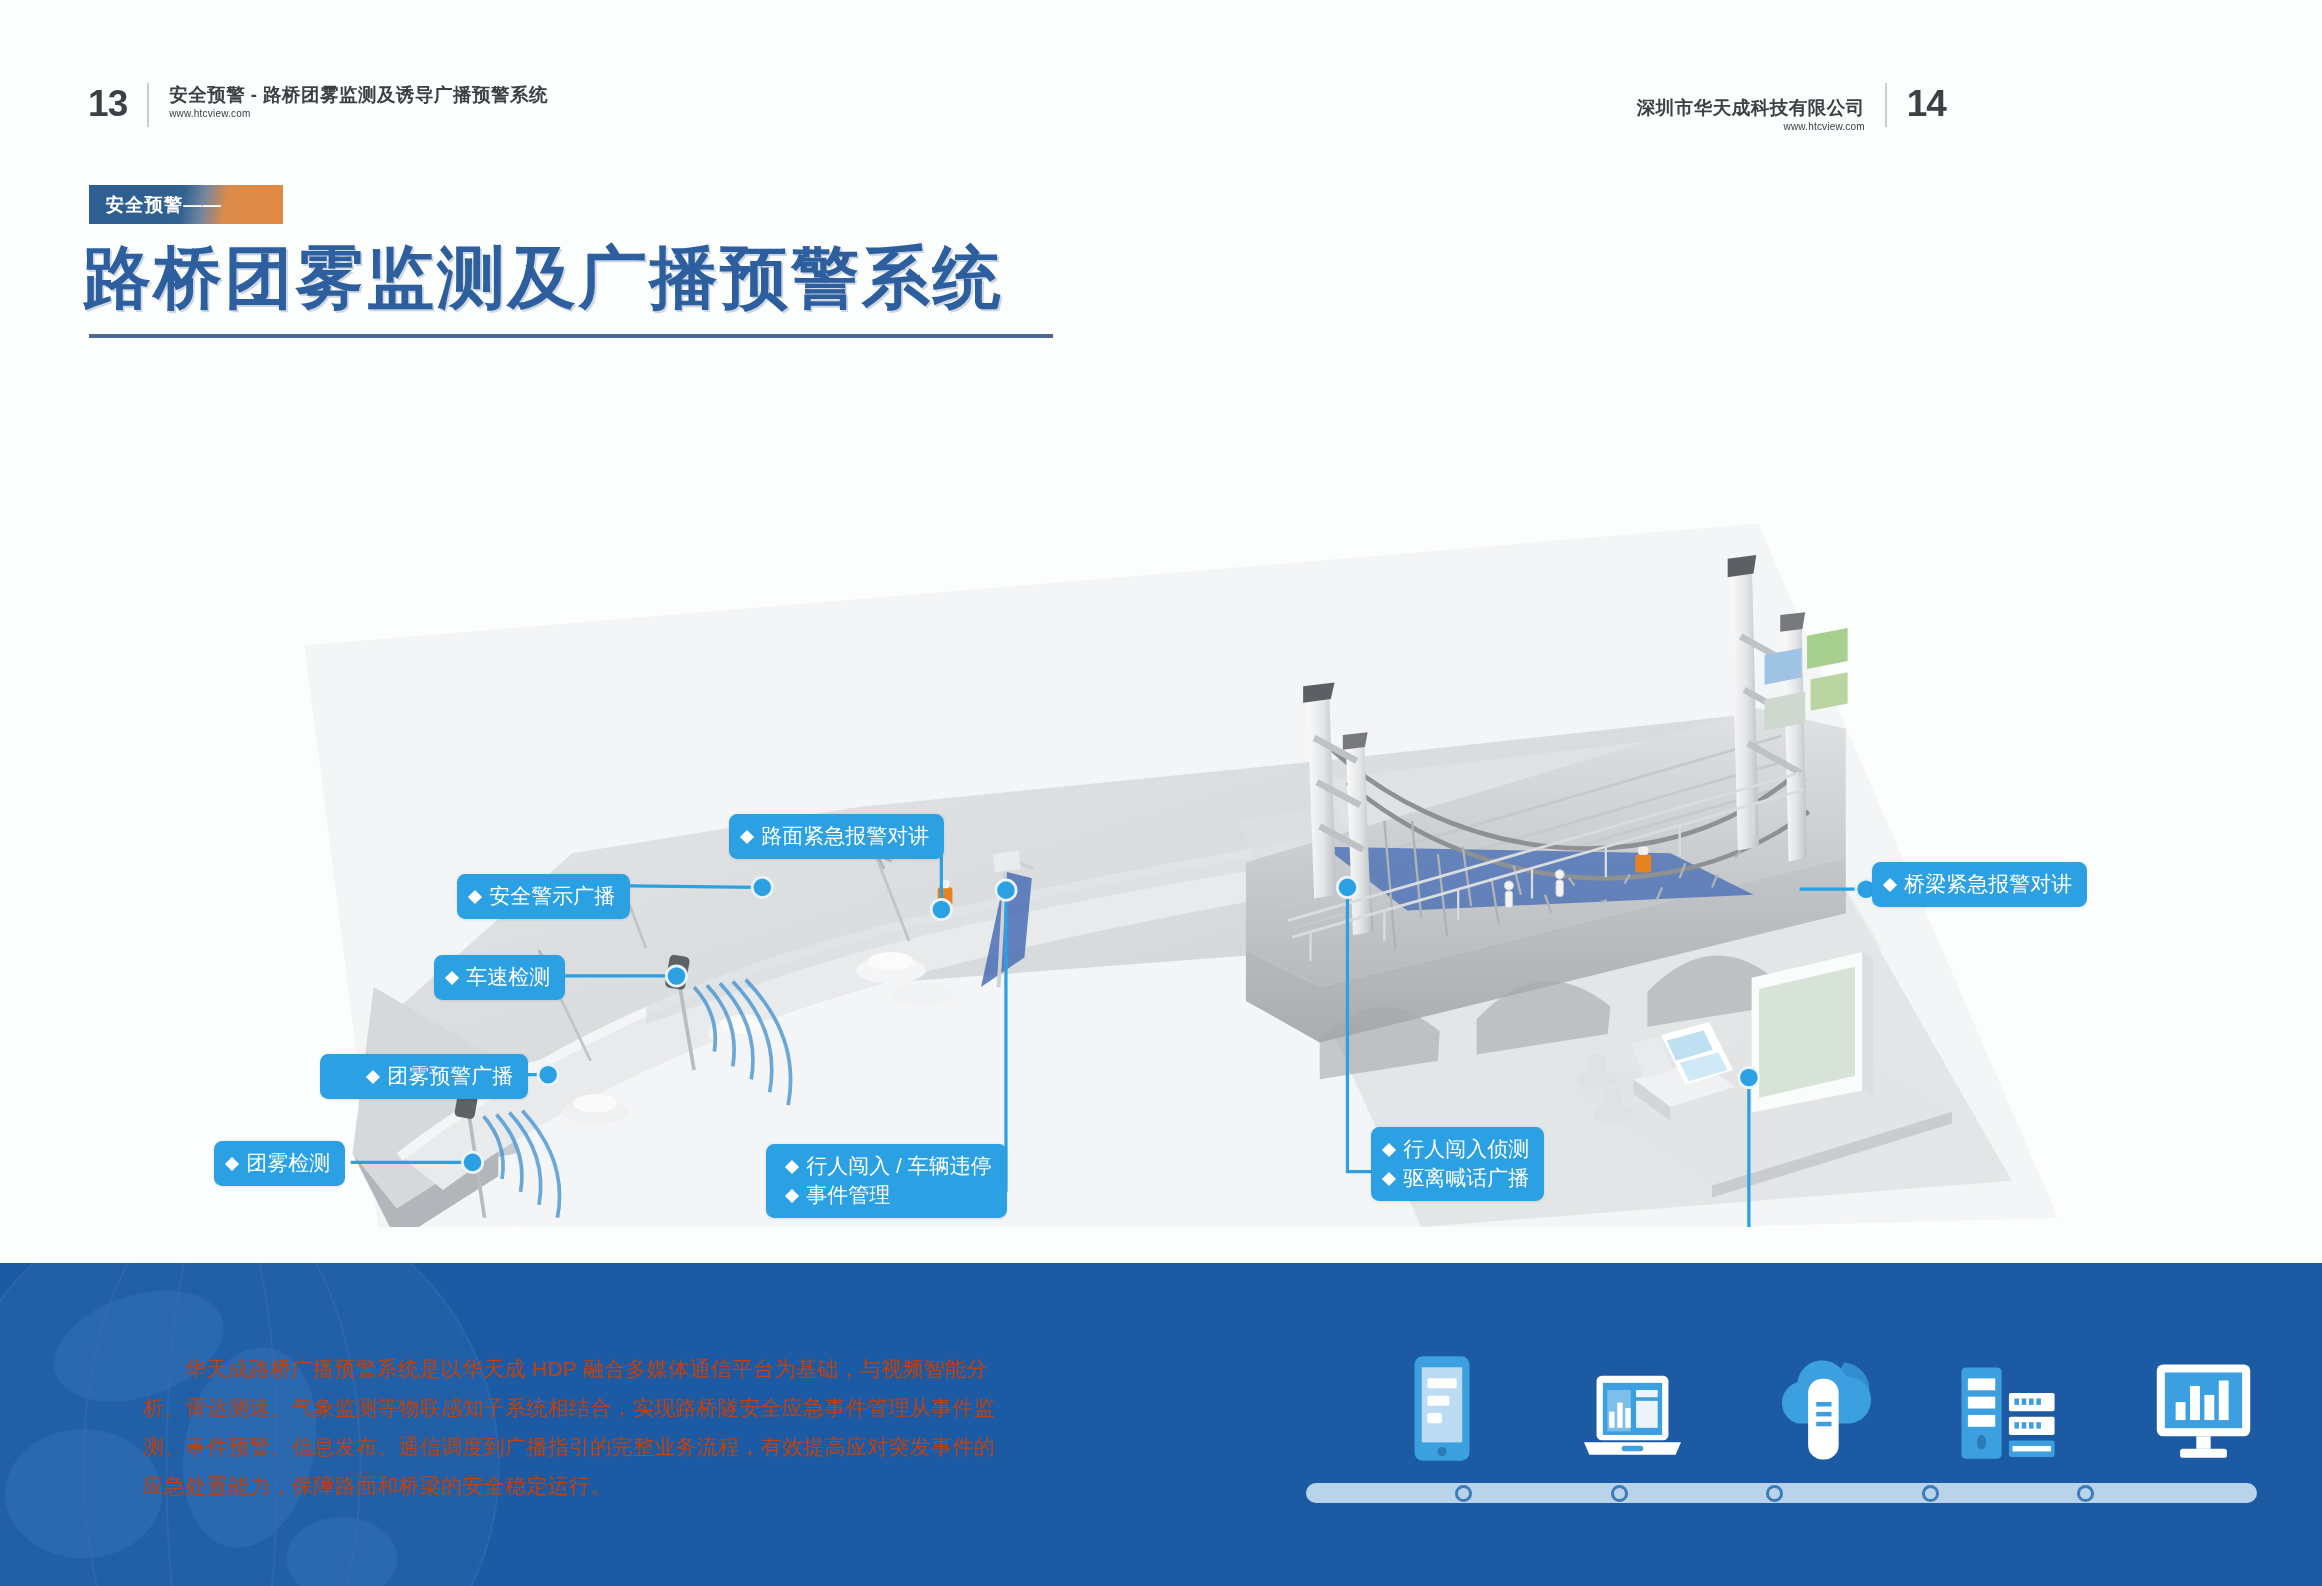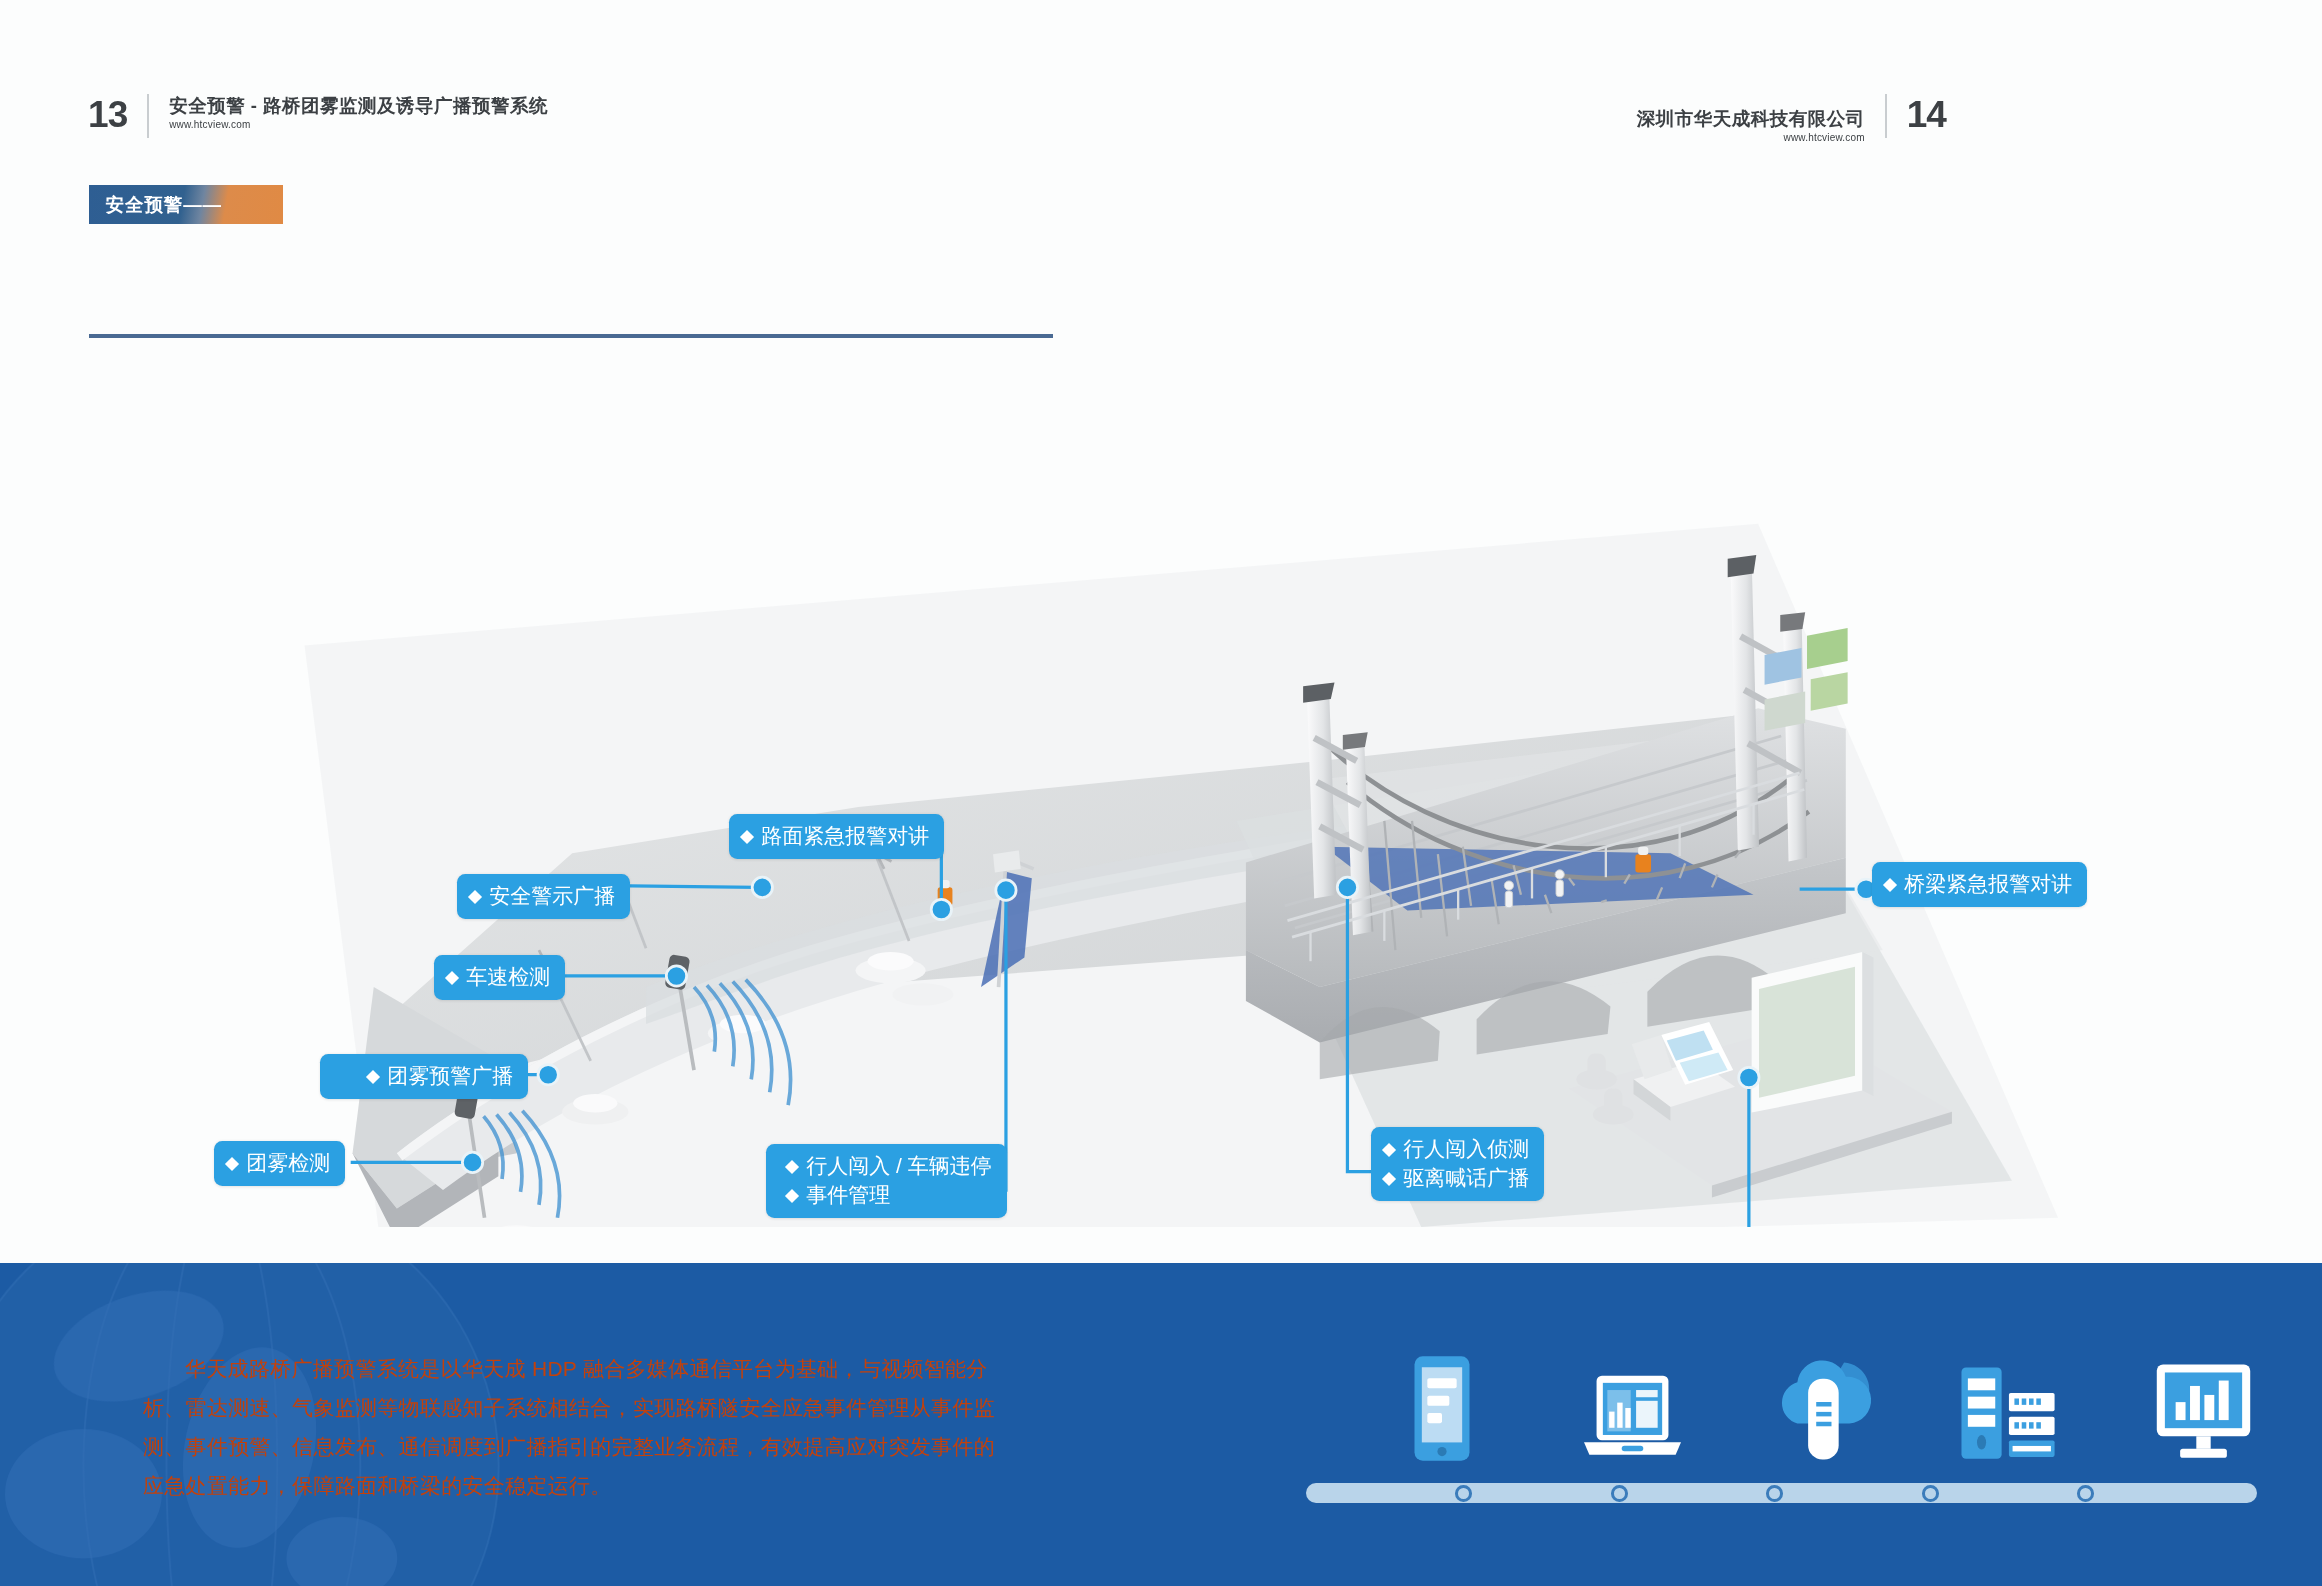--- a/index.html
+++ b/index.html
@@ -2,21 +2,21 @@
 <html style="font-size:14.8px"><head>
 <meta charset="utf-8">
 <style>
   html,body{margin:0;padding:0;background:#fff;}
   body{width:2322px;height:1587px;position:relative;overflow:hidden;
        font-family:"Liberation Sans","DejaVu Sans",sans-serif;}
 
   .page{position:absolute;left:0;top:0;width:2322px;height:1587px;background:#fcfdfd;}
 
   
-  .hdr{position:absolute;left:0;top:94px;width:2034px;height:65px;}
+  .hdr{position:absolute;left:0;top:83px;width:2034px;height:65px;}
   .hdr-left{position:absolute;left:88px;top:0;display:flex;align-items:flex-start;}
   .pagenum{font-size:37px;font-weight:bold;color:#3c4044;letter-spacing:-0.9px;line-height:42px;}
   .hdr-rule{width:1.8px;height:44px;background:#c9cdd0;margin:0 20px;}
   .hdr-txt{line-height:1.25;}
   .hdr-title{font-size:18.5px;color:#3c4044;font-weight:bold;letter-spacing:0.5px;}
   .hdr-url{font-size:10px;color:#3c4044;margin-top:1.8px;letter-spacing:0.2px;}
   .hdr-right{position:absolute;right:88px;top:0;display:flex;align-items:flex-start;}
   .hdr-right .hdr-txt{text-align:right;margin-top:13px;}
 
   
@@ -70,20 +70,21 @@
         <div class="hdr-url">www.htcview.com</div>
       </div>
       <div class="hdr-rule"></div>
       <div class="pagenum">14</div>
     </div>
   </div>
 
   <div class="badge">
     <span>安全预警——</span>
   </div>
+  <div class="maintitle">路桥团雾监测及广播预警系统</div>
   <div class="titlerule"></div>
 
   <div class="scene">
 
     <svg width="2322" height="886" viewBox="0 0 2516 960" style="position:absolute;left:0;top:0;">
       <defs>
         <linearGradient id="gRoad" x1="0" y1="0" x2="1" y2="1">
           <stop offset="0" stop-color="#e4e6e7"></stop>
             <stop offset="1" stop-color="#cdd0d2"></stop>
         </linearGradient>

